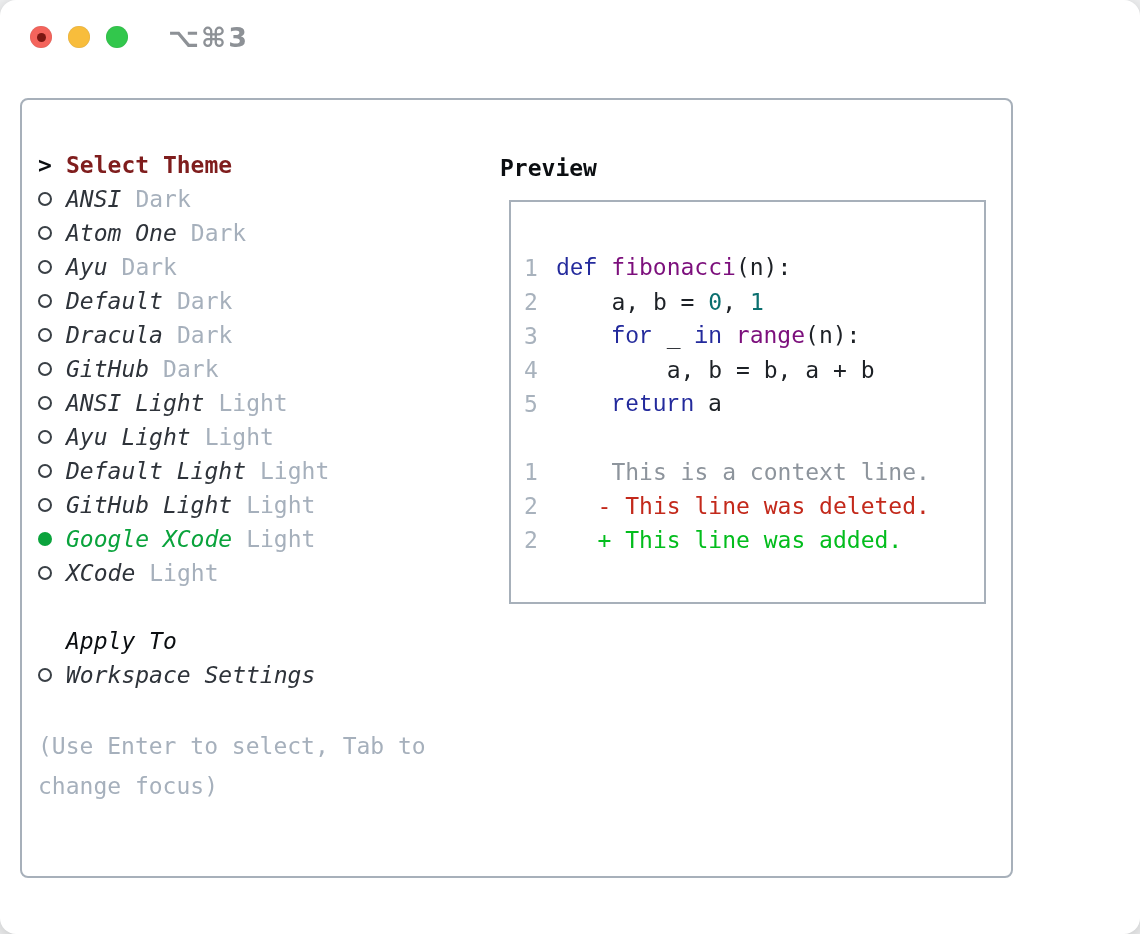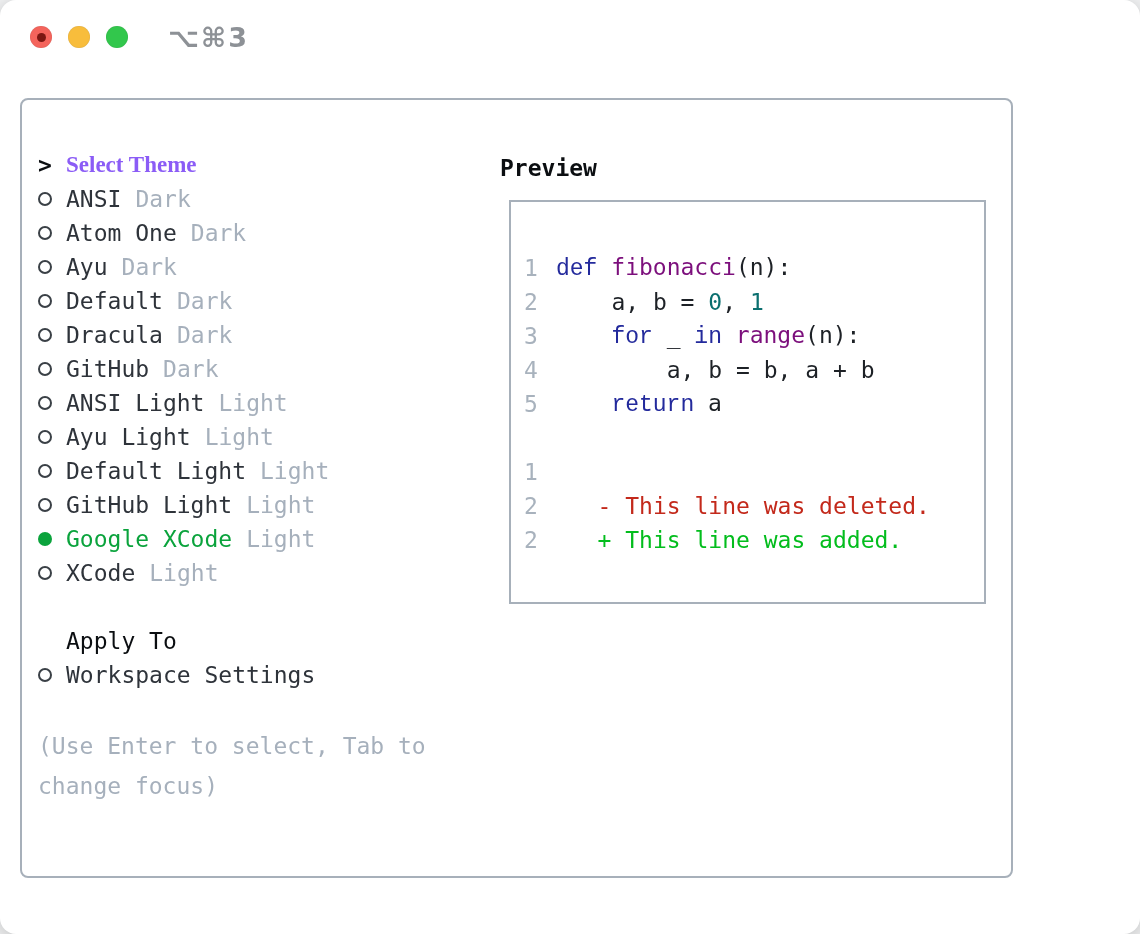--- a/index.html
+++ b/index.html
@@ -51,22 +51,22 @@
     width: 28px; flex: 0 0 28px;
     display: flex; align-items: center;
     color: #0c0f12; font-weight: 700;
   }
   .bullet {
     width: 14px; height: 14px; border-radius: 50%;
     box-sizing: border-box;
     border: 2px solid #3a4046;
   }
   .bullet.filled { border: none; background: var(--selection-green, #0aa33c); }
-  .header-text { font-weight: 700; color: #8b5cf6; font-family: Liberation Serif, serif; }
-  .item-name { color: #2e333a; }
+  .header-text { font-weight: 700; color: #7f1d1d; }
+  .item-name { color: #2e333a; font-style: italic; }
   .item-name.selected { color: var(--selection-green, #0aa33c); }
   .item-tag { color: var(--muted-gray, #a6b0bc); margin-left: 14px; }
   .apply-header { margin-top: 34px; }
   .help {
     margin-top: 34px;
     color: var(--muted-gray, #a6b0bc);
     white-space: pre-line; line-height: 40px;
   }
   
   .preview-title {
@@ -151,20 +151,20 @@
     <div class="preview-box">
       <div id="code-block">
           <div class="code-row"><span class="lnum">1</span><span><span class="seg-keyword">def</span><span class="seg-plain"> </span><span class="seg-function">fibonacci</span><span class="seg-plain">(n):</span></span></div>
           <div class="code-row"><span class="lnum">2</span><span><span class="seg-plain">    a, b = </span><span class="seg-literal">0</span><span class="seg-plain">, </span><span class="seg-literal">1</span></span></div>
           <div class="code-row"><span class="lnum">3</span><span><span class="seg-plain">    </span><span class="seg-keyword">for</span><span class="seg-plain"> _ </span><span class="seg-keyword">in</span><span class="seg-plain"> </span><span class="seg-function">range</span><span class="seg-plain">(n):</span></span></div>
           <div class="code-row"><span class="lnum">4</span><span><span class="seg-plain">        a, b = b, a + b</span></span></div>
           <div class="code-row"><span class="lnum">5</span><span><span class="seg-plain">    </span><span class="seg-keyword">return</span><span class="seg-plain"> a</span></span></div>
         </div>
       <div class="spacer-line"></div>
       <div id="diff-block">
-          <div class="code-row"><span class="lnum">1</span></div>
+          <div class="code-row"><span class="lnum">1</span><span><span class="seg-context">    This is a context line.</span></span></div>
           <div class="code-row"><span class="lnum">2</span><span><span class="seg-deleted">   - This line was deleted.</span></span></div>
           <div class="code-row"><span class="lnum">2</span><span><span class="seg-added">   + This line was added.</span></span></div>
         </div>
     </div>
 
   </div>
 </div>
 
 </body></html>

